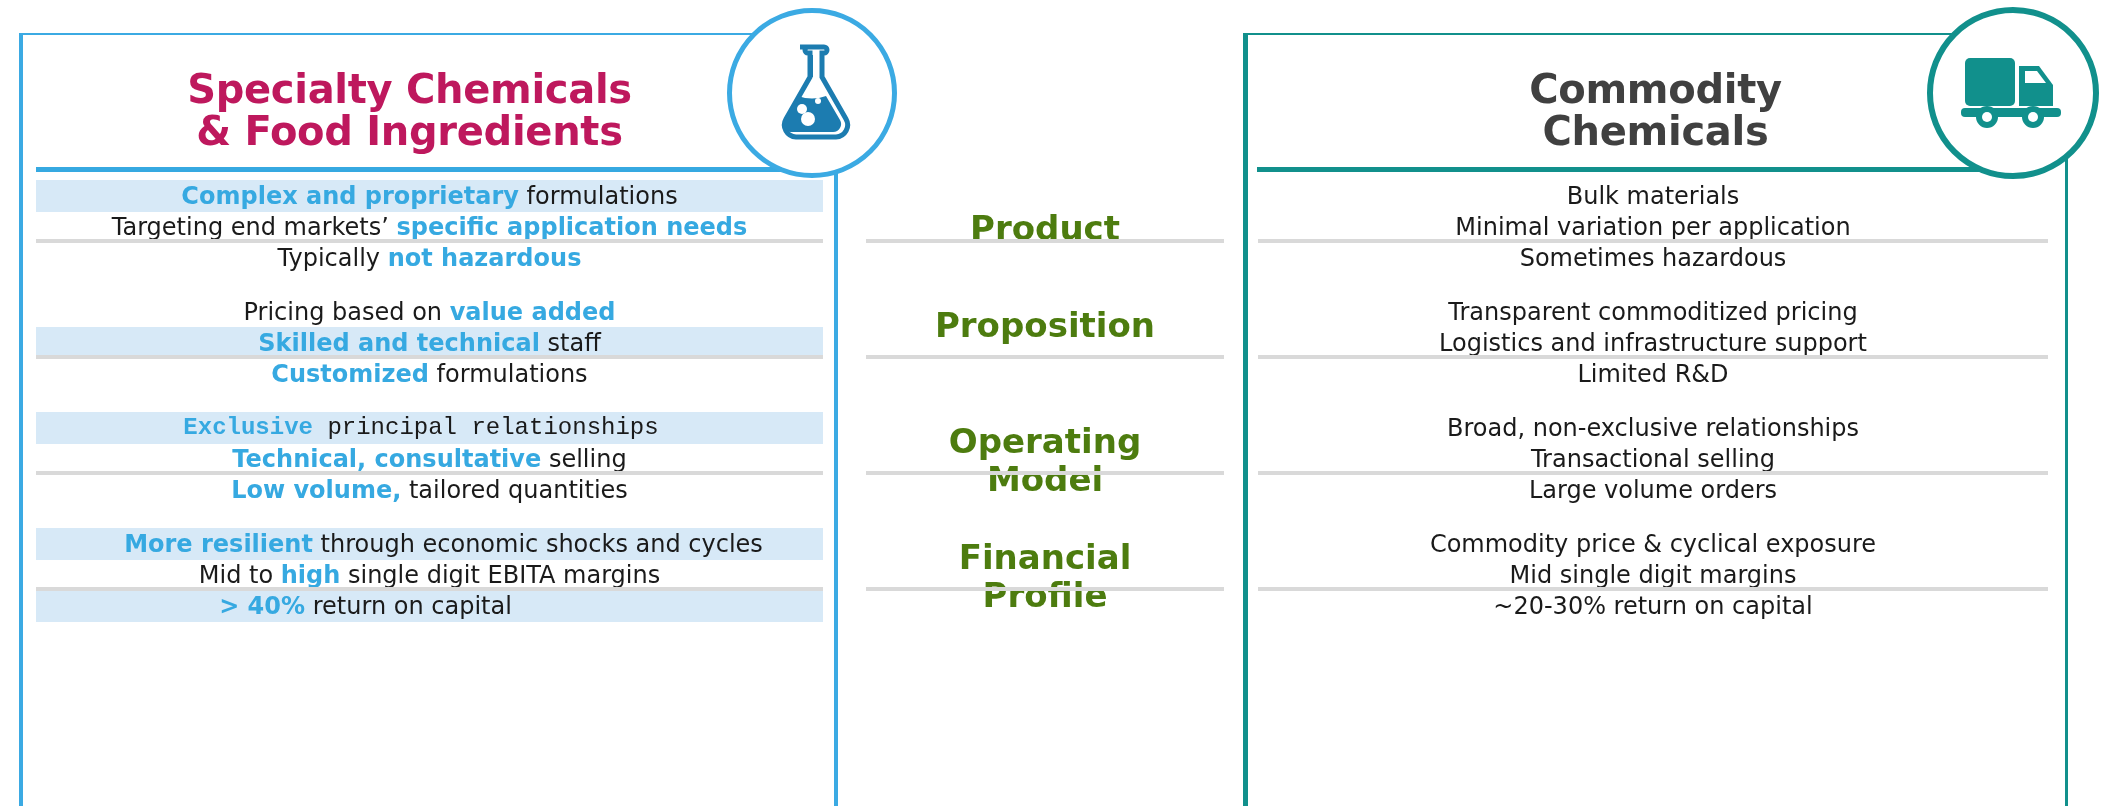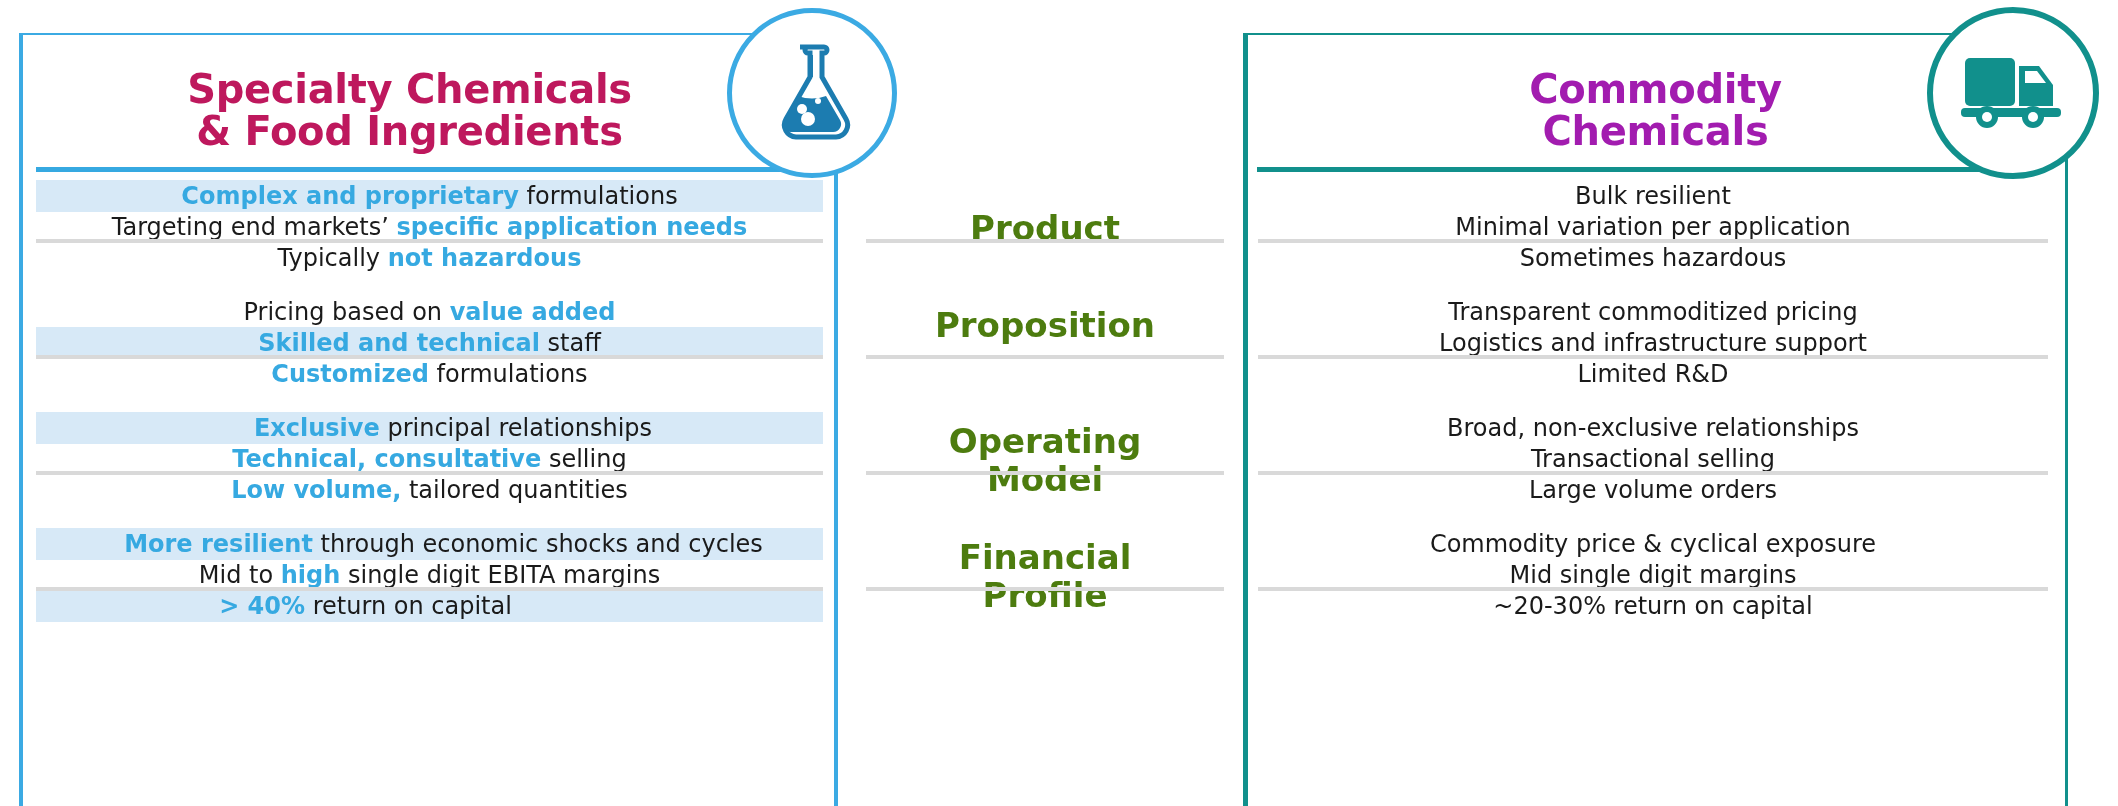--- a/index.html
+++ b/index.html
@@ -62,21 +62,21 @@
   }
   #right-title {
     position: absolute;
     left: 1253px;
     top: 68px;
     width: 805px;
     text-align: center;
     font-size: 40px;
     font-weight: bold;
     line-height: 1.05;
-    color: #a21caf;
+    color: #404040;
     letter-spacing: -0.3px;
   }
   #right-title-rule {
     position: absolute;
     left: 1257px;
     top: 167px;
     width: 790px;
     height: 5px;
     background: #11908C;
   }
@@ -190,29 +190,29 @@
 <div id="content-root">
     <div class="hl-band" style="top: 180px; height: 32px;"></div>
     <div class="line" style="position: absolute; left: 36px; width: 787px; top: 180px; background: transparent;"><span class="em-blue">Complex and proprietary</span><span> formulations</span></div>
     <div class="line" style="position: absolute; left: 36px; width: 787px; top: 211px; background: transparent;"><span>Targeting end markets’ </span><span class="em-blue">specific application needs</span></div>
     <div class="line" style="position: absolute; left: 36px; width: 787px; top: 242px; background: transparent;"><span>Typically </span><span class="em-blue">not hazardous</span></div>
     <div class="line" style="position: absolute; left: 36px; width: 787px; top: 296px; background: transparent;"><span>Pricing based on </span><span class="em-blue">value added</span></div>
     <div class="hl-band" style="top: 327px; height: 32px;"></div>
     <div class="line" style="position: absolute; left: 36px; width: 787px; top: 327px; background: transparent;"><span class="em-blue">Skilled and technical</span><span> staff</span></div>
     <div class="line" style="position: absolute; left: 36px; width: 787px; top: 358px; background: transparent;"><span class="em-blue">Customized</span><span> formulations</span></div>
     <div class="hl-band" style="top: 412px; height: 32px;"></div>
-    <div class="line" style="position: absolute; left: 52px; width: 802px; top: 412px; background: transparent;"><span class="em-blue">Exclusive</span><span> principal relationships</span></div>
+    <div class="line" style="position: absolute; left: 20px; width: 802px; top: 412px; background: transparent; font-family: Liberation Mono, monospace;"><span class="em-blue">Exclusive</span><span> principal relationships</span></div>
     <div class="line" style="position: absolute; left: 36px; width: 787px; top: 443px; background: transparent;"><span class="em-blue">Technical, consultative</span><span> selling</span></div>
     <div class="line" style="position: absolute; left: 36px; width: 787px; top: 474px; background: transparent;"><span class="em-blue">Low volume,</span><span> tailored quantities</span></div>
     <div class="hl-band" style="top: 528px; height: 32px;"></div>
     <div class="line" style="position: absolute; left: 36px; width: 787px; top: 528px; background: transparent; padding-left: 14px;"><span class="em-blue">More resilient</span><span> through economic shocks and cycles</span></div>
     <div class="line" style="position: absolute; left: 36px; width: 787px; top: 559px; background: transparent;"><span>Mid to </span><span class="em-blue">high</span><span> single digit EBITA margins</span></div>
     <div class="hl-band" style="top: 590px; height: 32px;"></div>
     <div class="line" style="position: absolute; left: 36px; width: 659px; top: 590px; background: transparent;"><span class="em-blue">&gt; 40%</span><span> return on capital</span></div>
-    <div class="line" style="position: absolute; left: 1258px; width: 790px; top: 180px;">Bulk resilient</div>
+    <div class="line" style="position: absolute; left: 1258px; width: 790px; top: 180px;">Bulk materials</div>
     <div class="line" style="position: absolute; left: 1258px; width: 790px; top: 211px;">Minimal variation per application</div>
     <div class="line" style="position: absolute; left: 1258px; width: 790px; top: 242px;">Sometimes hazardous</div>
     <div class="line" style="position: absolute; left: 1258px; width: 790px; top: 296px;">Transparent commoditized pricing</div>
     <div class="line" style="position: absolute; left: 1258px; width: 790px; top: 327px;">Logistics and infrastructure support</div>
     <div class="line" style="position: absolute; left: 1258px; width: 790px; top: 358px;">Limited R&amp;D</div>
     <div class="line" style="position: absolute; left: 1258px; width: 790px; top: 412px;">Broad, non-exclusive relationships</div>
     <div class="line" style="position: absolute; left: 1258px; width: 790px; top: 443px;">Transactional selling</div>
     <div class="line" style="position: absolute; left: 1258px; width: 790px; top: 474px;">Large volume orders</div>
     <div class="line" style="position: absolute; left: 1258px; width: 790px; top: 528px;">Commodity price &amp; cyclical exposure</div>
     <div class="line" style="position: absolute; left: 1258px; width: 790px; top: 559px;">Mid single digit margins</div>

